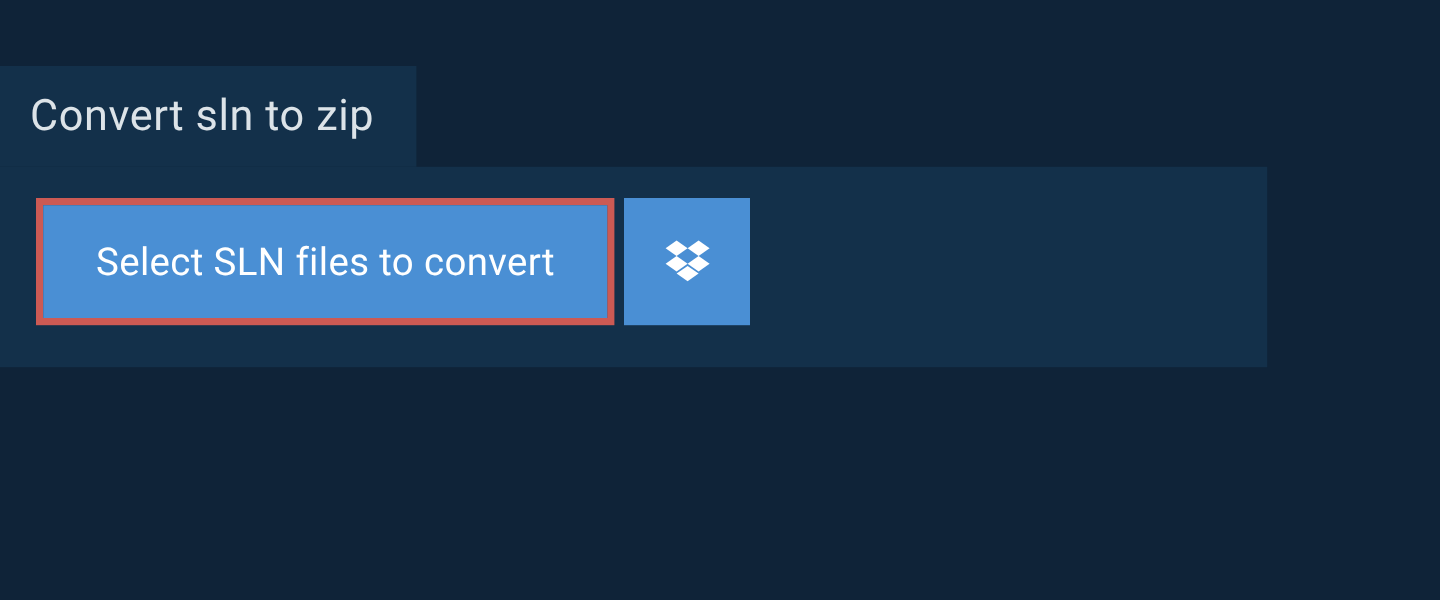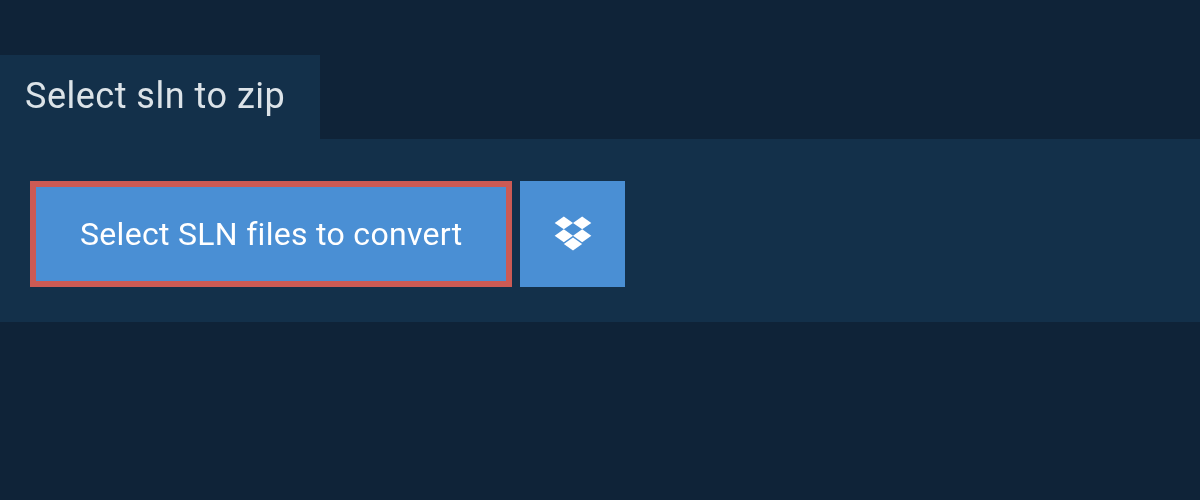--- a/index.html
+++ b/index.html
@@ -22,22 +22,22 @@
       margin-left: 0;
     }
     .tab-header h1 {
       color: #dce3e8;
       font-size: 36px;
       font-weight: 400;
       letter-spacing: 0.5px;
     }
     .content-panel {
       background: #13304a;
-      padding: 42px 30px 35px 30px;
-      width: 1200px;
+      padding: 26px 30px 35px 30px;
+      width: 1056px;
     }
     .button-row {
       display: flex;
       gap: 8px;
       align-items: stretch;
     }
     .highlight-wrap {
       border: 6px solid #cc5a54;
       display: inline-flex;
     }
@@ -66,21 +66,21 @@
       height: 44px;
       fill: #ffffff;
     }
   </style>
 </head>
 <body>
 
 
 
 <div class="tab-header">
-  <h1>Select sln to zip</h1>
+  <h1>Convert sln to zip</h1>
 </div>
 
 <div class="content-panel">
   <div class="button-row">
     <div class="highlight-wrap">
       <button class="select-files-btn">Select SLN files to convert</button>
     </div>
     <button class="dropbox-btn">
       <span>
         <svg viewBox="0 0 48 48" xmlns="http://www.w3.org/2000/svg">

